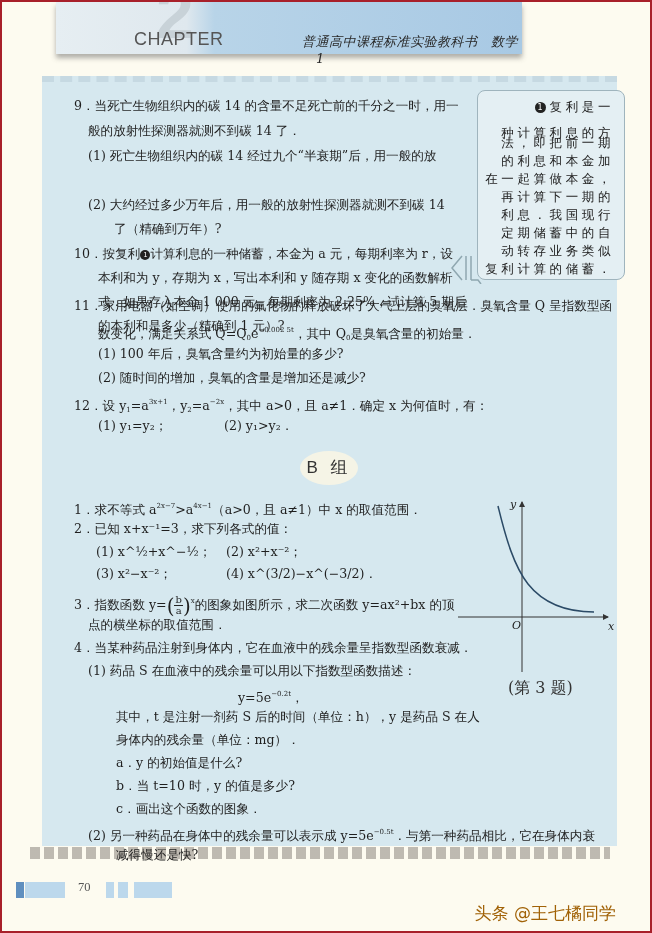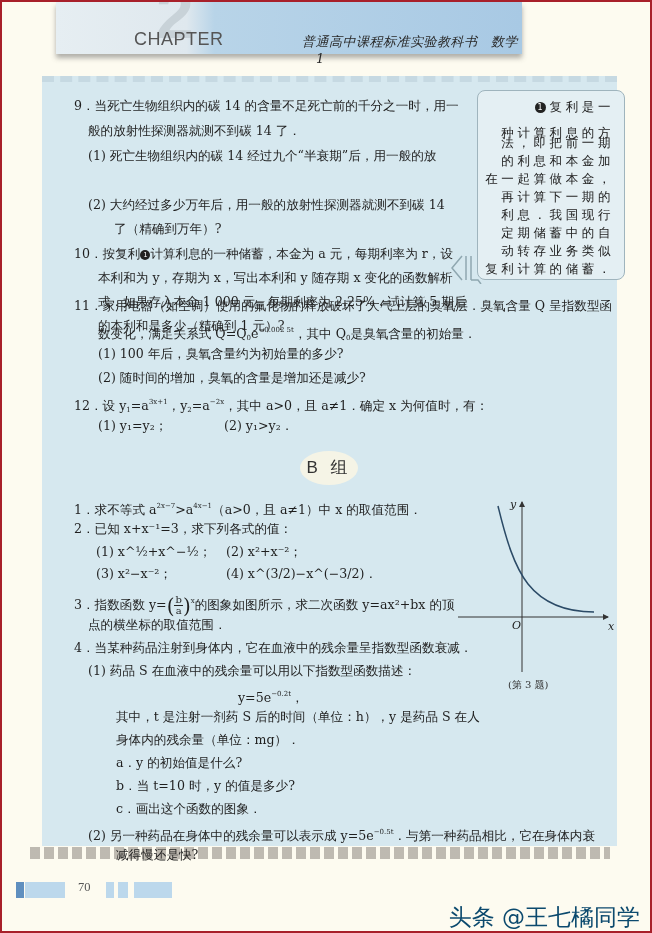--- a/index.html
+++ b/index.html
@@ -72,29 +72,29 @@
     position: absolute; left: 446px; top: 250px; width: 34px; height: 32px;
   }
   .group-oval {
     position: absolute; left: 298px; top: 449px; width: 58px; height: 34px;
     border-radius: 50%; background: #f5f4e6;
     font-family: "Liberation Sans", sans-serif; font-size: 17px; text-align: center;
     line-height: 34px; color: #333; letter-spacing: 4px;
   }
   .graph { position: absolute; left: 454px; top: 492px; width: 160px; height: 190px; }
   .graph-caption {
-    position: absolute; left: 506px; top: 676px; font-size: 10px; color: #333;
+    position: absolute; left: 506px; top: 676px; font-size: 16px; color: #333;
   }
   .footer-num {
     position: absolute; left: 76px; top: 878px; font-size: 12.5px; color: #555;
     font-family: "Liberation Serif", serif;
   }
   .footer-block { position: absolute; top: 880px; height: 16px; background: #bcd8ec; }
   .watermark {
-    position: absolute; right: 10px; top: 900px; font-size: 23px; color: #0c4a6e;
+    position: absolute; right: 34px; top: 900px; font-size: 17px; color: #a16207;
     font-family: "DejaVu Sans", sans-serif;
   }
   .frac { display: inline-block; vertical-align: middle; text-align: center; font-size: 10px; line-height: 10px; }
   .frac .n { display:block; border-bottom: 1px solid #222; padding: 0 1px; }
   .frac .d { display:block; }
   .paren { font-size: 20px; vertical-align: middle; font-weight: 300; }
 </style>
 </head>
 <body>
 

